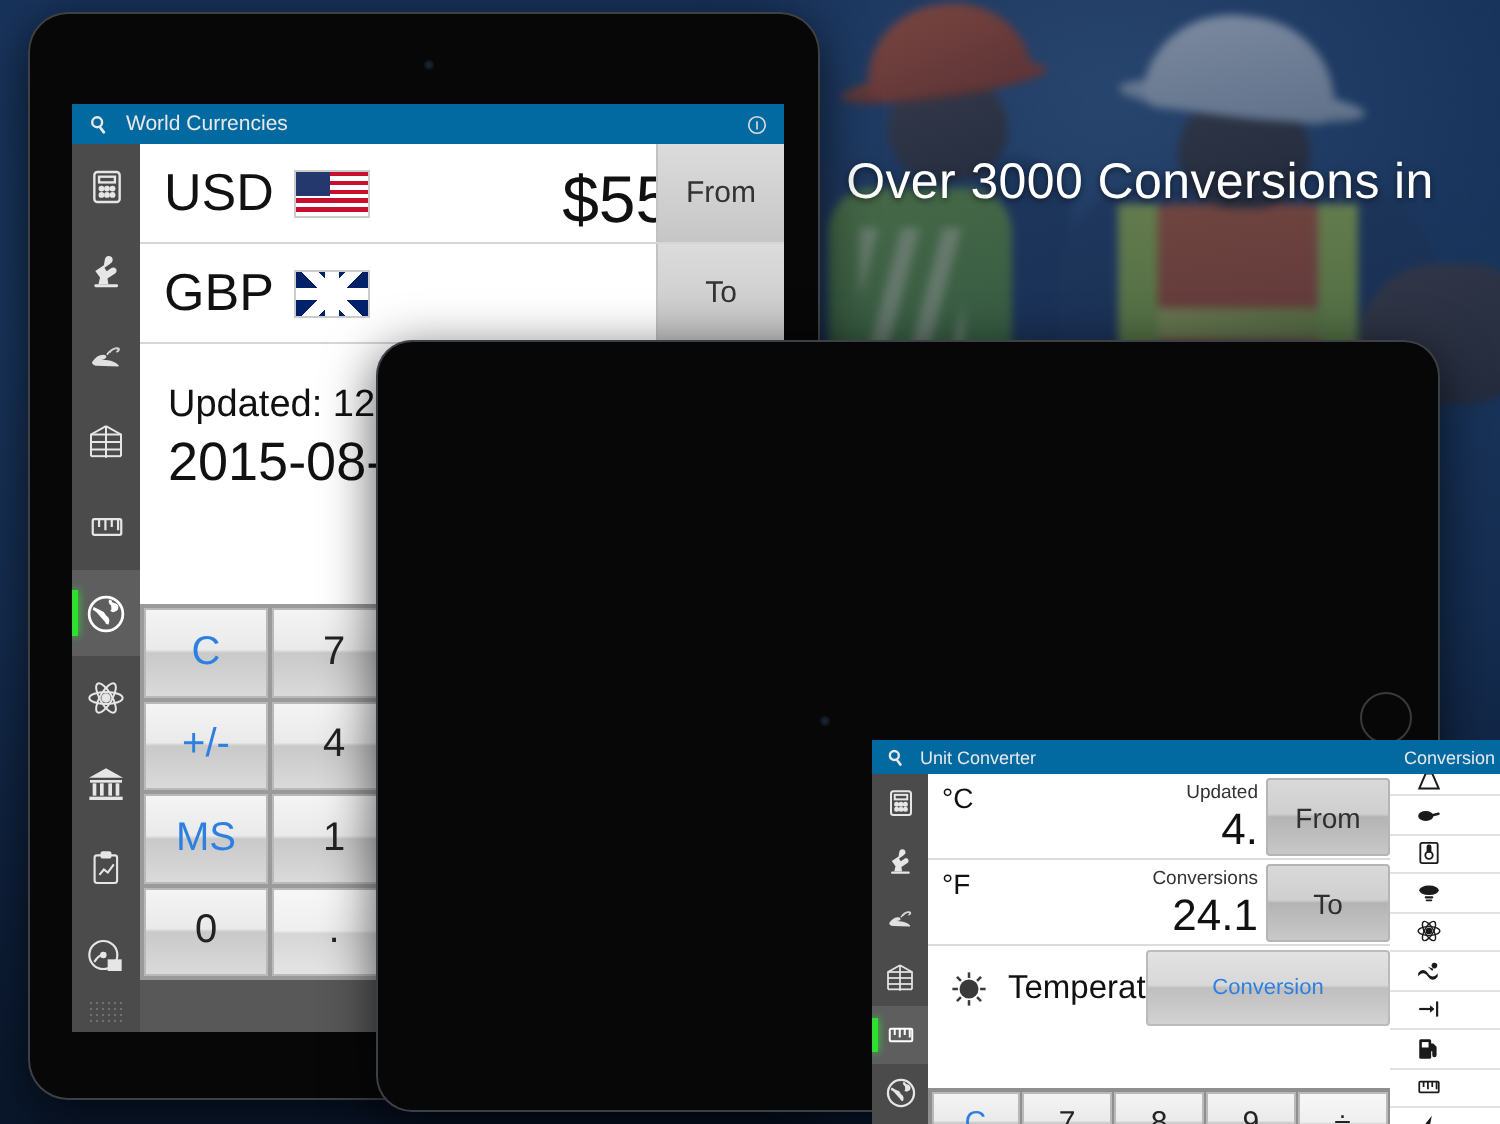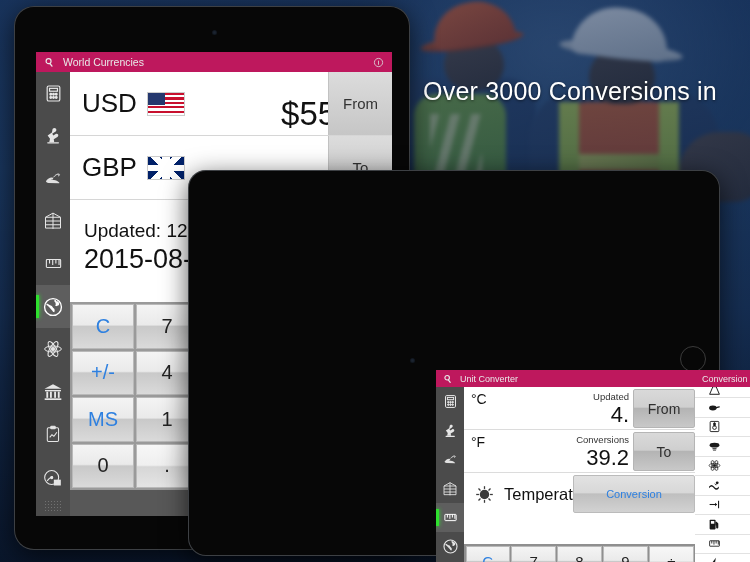--- a/index.html
+++ b/index.html
@@ -134,21 +134,21 @@
   }
   .home-btn {
     position: absolute; width: 26px; height: 26px; border-radius: 50%;
     border: 1px solid #3a3a3a;
   }
 
   
   .screen { position: absolute; overflow: hidden; background: #fff; }
   .titlebar {
     position: absolute; left: 0; right: 0; top: 0;
-    background: #be185d; color: #e9e9e9;
+    background: #0369a1; color: #e9e9e9;
     display: flex; align-items: center;
   }
   .titlebar .tb-title { flex: 1; }
   .sidebar {
     position: absolute; left: 0; bottom: 0;
     background: #4b4b4b;
     display: flex; flex-direction: column; align-items: center;
   }
   .side-item {
     position: relative; display: flex; align-items: center; justify-content: center;
@@ -181,21 +181,21 @@
   .key.op { background: linear-gradient(180deg,#f7f7f7 0%,#efefef 48%,#d6d6d6 52%,#e4e4e4 100%); }
 
   
   #tablet-back { left: 14px; top: 6px; width: 396px; height: 544px; border-radius: 20px; }
   #tablet-back .camera { left: 198px; top: 24px; }
   #screen-back { left: 22px; top: 46px; width: 356px; height: 464px; }
   #screen-back .titlebar { height: 20px; padding: 0 8px; font-size: 10.5px; gap: 8px; }
   #screen-back .sidebar { top: 20px; width: 34px; }
   .cur-area { position: absolute; left: 34px; right: 0; top: 20px; bottom: 26px; background: #fff; }
   .cur-row {
-    position: relative; height: 64px; border-bottom: 1px solid #d6d6d6;
+    position: relative; height: 50px; border-bottom: 1px solid #d6d6d6;
     display: flex; align-items: center; padding-left: 12px;
   }
   .cur-code { font-size: 26px; color: #111; }
   .flag { width: 38px; height: 24px; margin-left: 10px; position: relative; overflow: hidden; border: 1px solid #ccc; }
   .flag-us {
     background: repeating-linear-gradient(180deg,#c8102e 0 2.2px,#fff 2.2px 4.4px);
   }
   .flag-us::after {
     content: ""; position: absolute; left: 0; top: 0; width: 17px; height: 12px;
     background: #25386e;
@@ -552,21 +552,21 @@
     <div class="conv-area">
       <div class="conv-row">
         <span class="conv-unit">°C</span>
         <span class="conv-name">Updated</span>
         <span class="conv-value">4.</span>
         <span class="conv-btn">From</span>
       </div>
       <div class="conv-row">
         <span class="conv-unit">°F</span>
         <span class="conv-name">Conversions</span>
-        <span class="conv-value">39.2</span>
+        <span class="conv-value">24.1</span>
         <span class="conv-btn">To</span>
       </div>
       <div class="cat-row">
         <span class="cat-ico">
           <svg width="19" height="19" viewBox="0 0 24 24" fill="#3a3a3a">
             <circle cx="12" cy="12" r="6"></circle>
             <g stroke="#3a3a3a" stroke-width="1.6">
               <line x1="12" y1="1.5" x2="12" y2="5"></line>
                 <line x1="12" y1="19" x2="12" y2="22.5"></line>
               <line x1="1.5" y1="12" x2="5" y2="12"></line>

